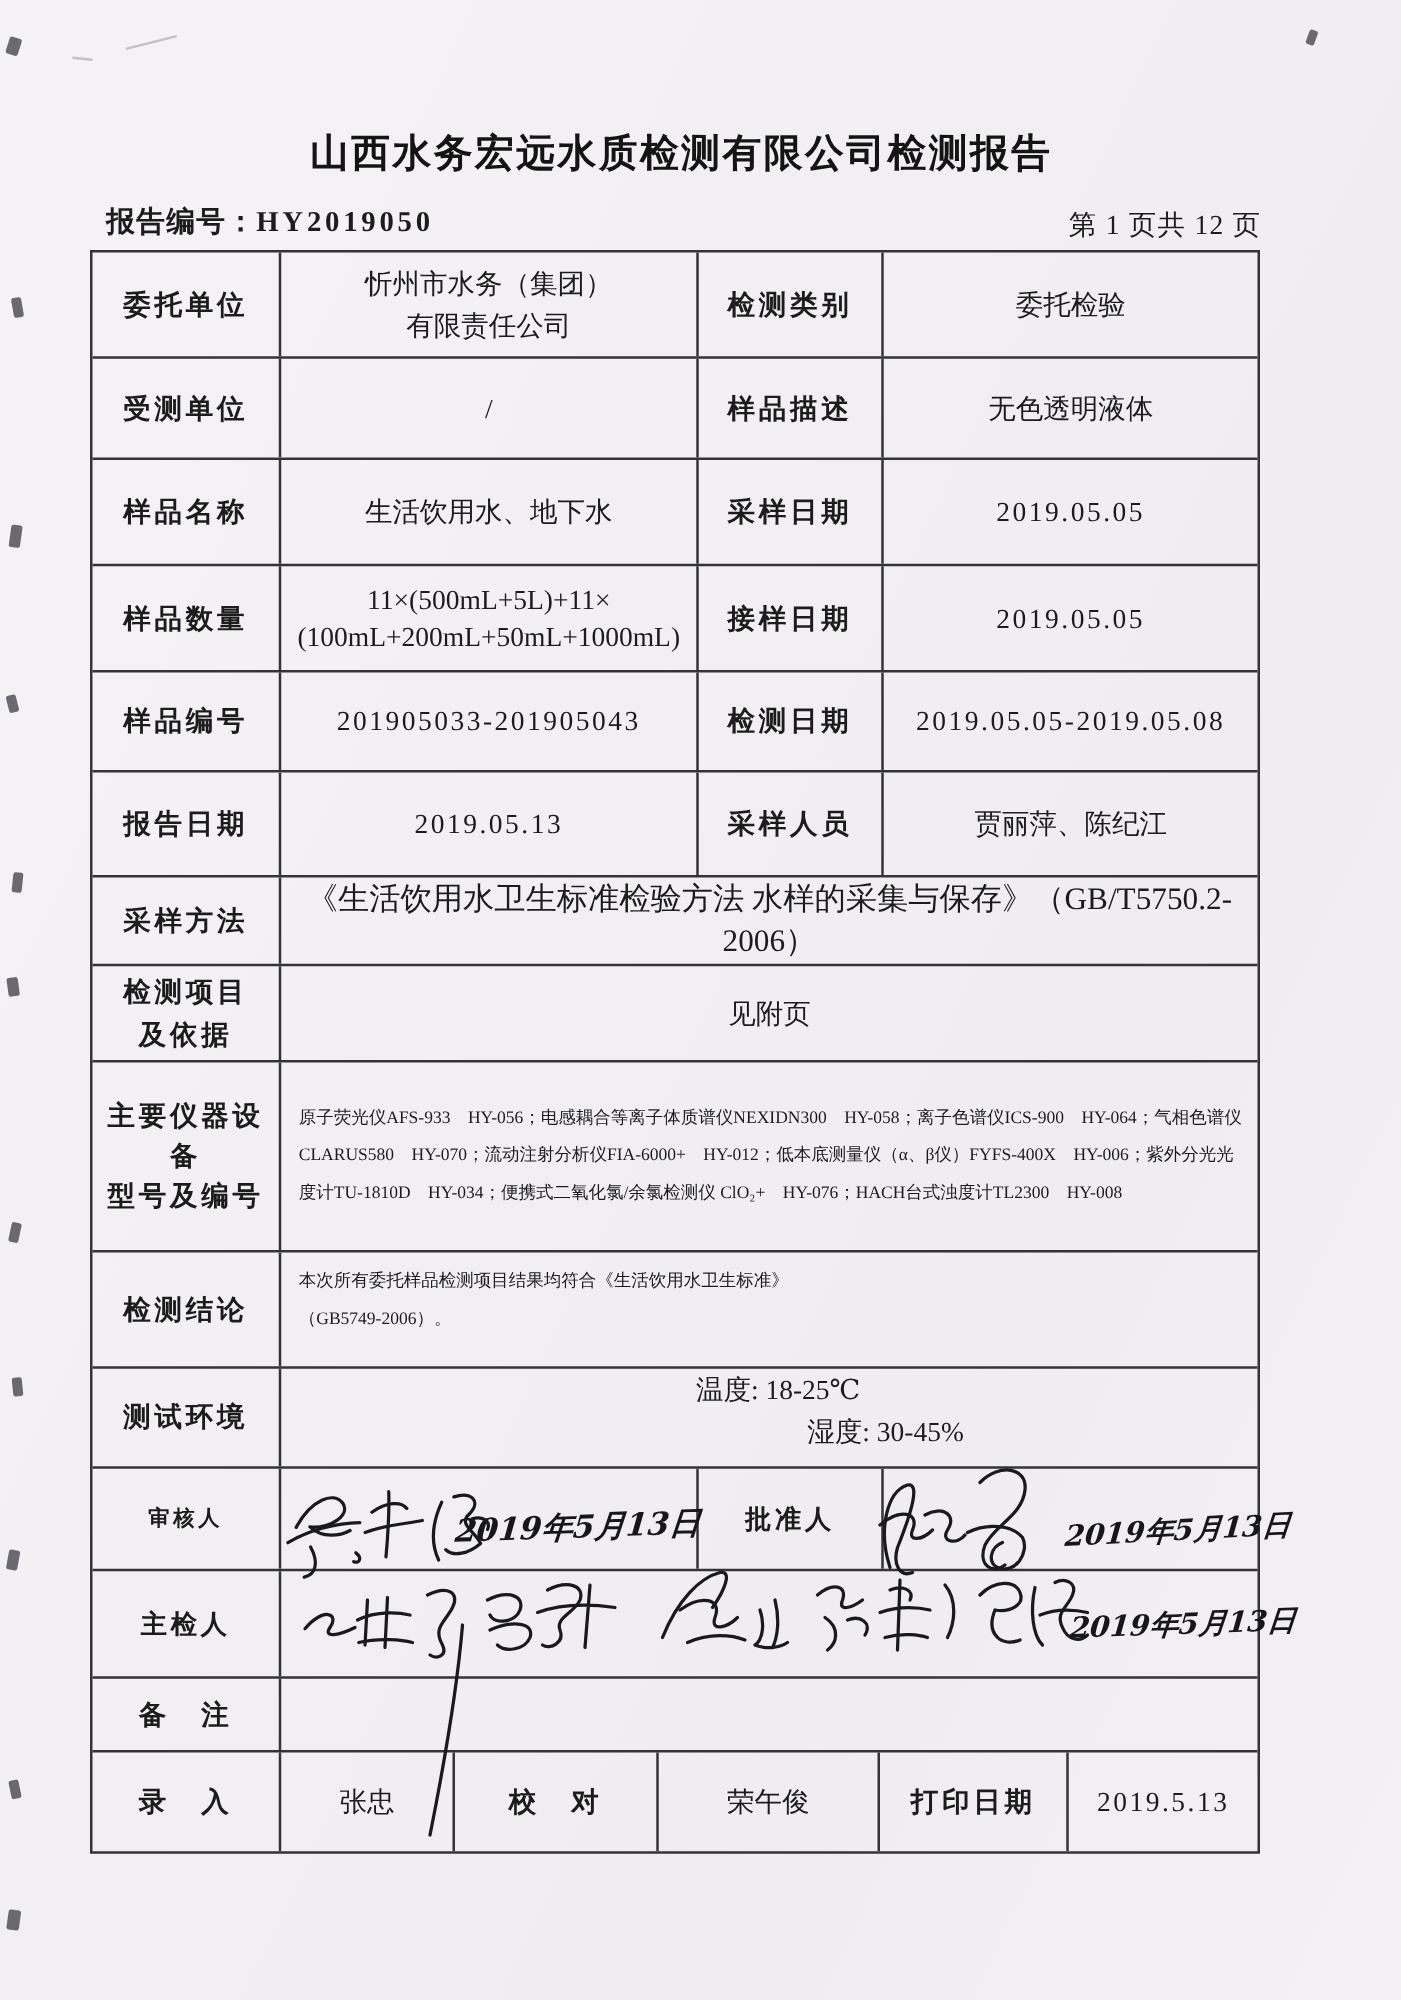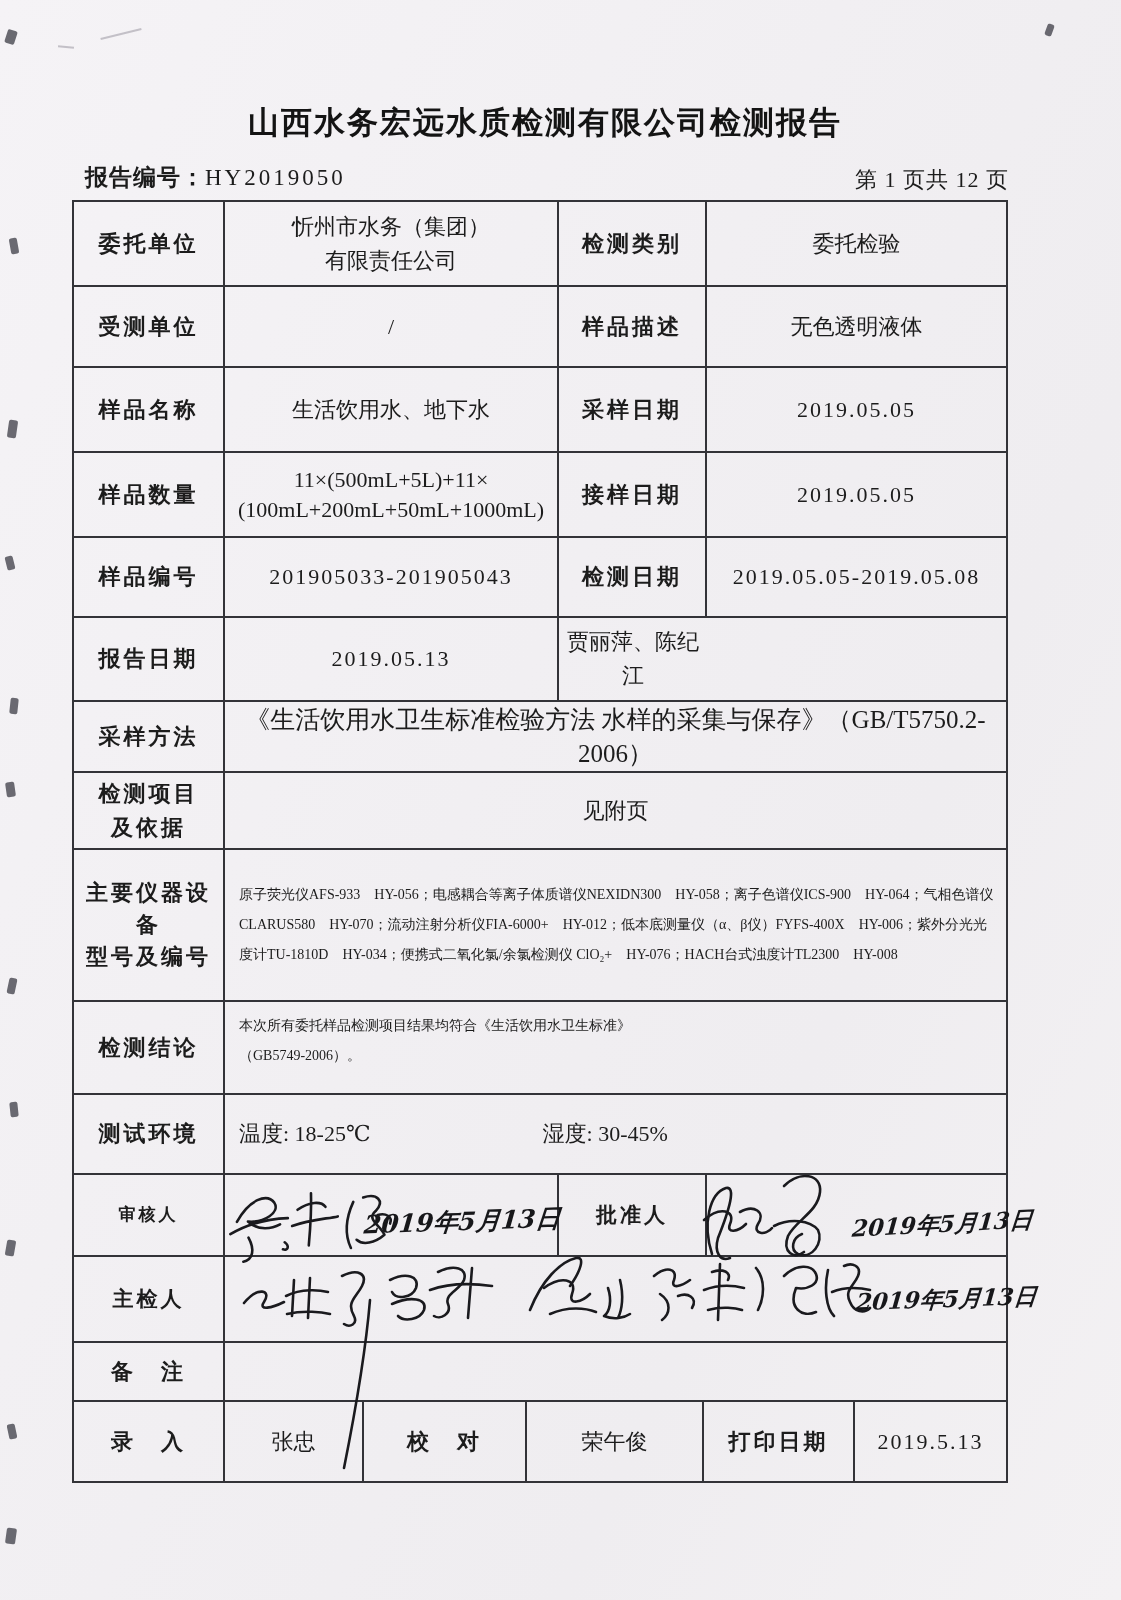--- a/index.html
+++ b/index.html
@@ -7,21 +7,21 @@
   .page {
     position:relative; width:1121px; height:1600px; overflow:hidden;
     background:linear-gradient(115deg,#f5f3f6 0%,#f1eff2 45%,#efedf0 70%,#f3f1f3 100%);
     font-family:"Liberation Serif","DejaVu Serif",serif; color:#1c1c1c;
   }
   .doc-title {
     position:absolute; top:102px; left:0; width:1090px; text-align:center;
     font-size:31px; font-weight:bold; letter-spacing:2px; color:#141414;
   }
   .meta-left { position:absolute; top:162px; left:85px; font-size:23px; font-weight:bold; letter-spacing:1px; }
-  .meta-left .num { letter-spacing:3px; font-weight:normal;margin-top:48px; }
+  .meta-left .num { letter-spacing:3px; font-weight:bold;margin-top:48px; }
   .meta-right { position:absolute; top:165px; left:855px; font-size:22px; letter-spacing:1px; }
 
   .report-table {
     position:absolute; left:72px; top:200px; width:936px; height:1283px;
     border:2px solid #333338;
   }
   .row { display:grid; border-bottom:2px solid #333338; }
   .row.last { border-bottom:none; }
   .rA { grid-template-columns:151px 334px 148px 1fr; }
   .rB { grid-template-columns:151px 1fr; }
@@ -29,21 +29,21 @@
   .cell {
     border-right:2px solid #333338;
     display:flex; flex-direction:column; align-items:center; justify-content:center;
     font-size:22px; text-align:center; line-height:34px;
   }
   .row .cell:last-child { border-right:none; }
   .lbl { font-weight:bold; letter-spacing:3px; }
   .val-num { letter-spacing:2px; }
   .cell.left-pad { align-items:flex-start; text-align:left; padding:6px 12px 6px 14px; }
   .para { line-height:30px; font-size:14px; text-align:left; }
-  .env-wrap { flex-direction:row; justify-content:flex-start; padding-left:14px; }
+  .env-wrap { flex-direction:column; justify-content:flex-start; padding-left:14px; }
   .env-hum { margin-left:172px; }
   .sig-cell { position:relative; }
 
   .hw-date {
     position:absolute; font-style:italic; font-weight:bold; color:#17171a;
     font-family:"DejaVu Serif",serif; white-space:nowrap;
   }
   .hw-1 { top:1205px; left:364px; font-size:25px; transform:rotate(-2deg) skewX(-7deg); }
   .hw-2 { top:1209px; left:852px; font-size:23px; transform:rotate(-3deg) skewX(-8deg); }
   .hw-3 { top:1284px; left:856px; font-size:23px; transform:rotate(-2deg) skewX(-7deg); }
@@ -105,20 +105,21 @@
     <div class="row rA" style="height:80px">
       <div class="cell lbl">样品编号</div>
       <div class="cell val-num">201905033-201905043</div>
       <div class="cell lbl">检测日期</div>
       <div class="cell val-num">2019.05.05-2019.05.08</div>
     </div>
 
     <div class="row rA" style="height:84px">
       <div class="cell lbl">报告日期</div>
       <div class="cell val-num">2019.05.13</div>
+      <div class="cell lbl">采样人员</div>
       <div class="cell">贾丽萍、陈纪江</div>
     </div>
 
     <div class="row rB" style="height:71px">
       <div class="cell lbl">采样方法</div>
       <div class="cell" style="font-size:25px">《生活饮用水卫生标准检验方法 水样的采集与保存》（GB/T5750.2-2006）</div>
     </div>
 
     <div class="row rB" style="height:77px">
       <div class="cell lbl">

